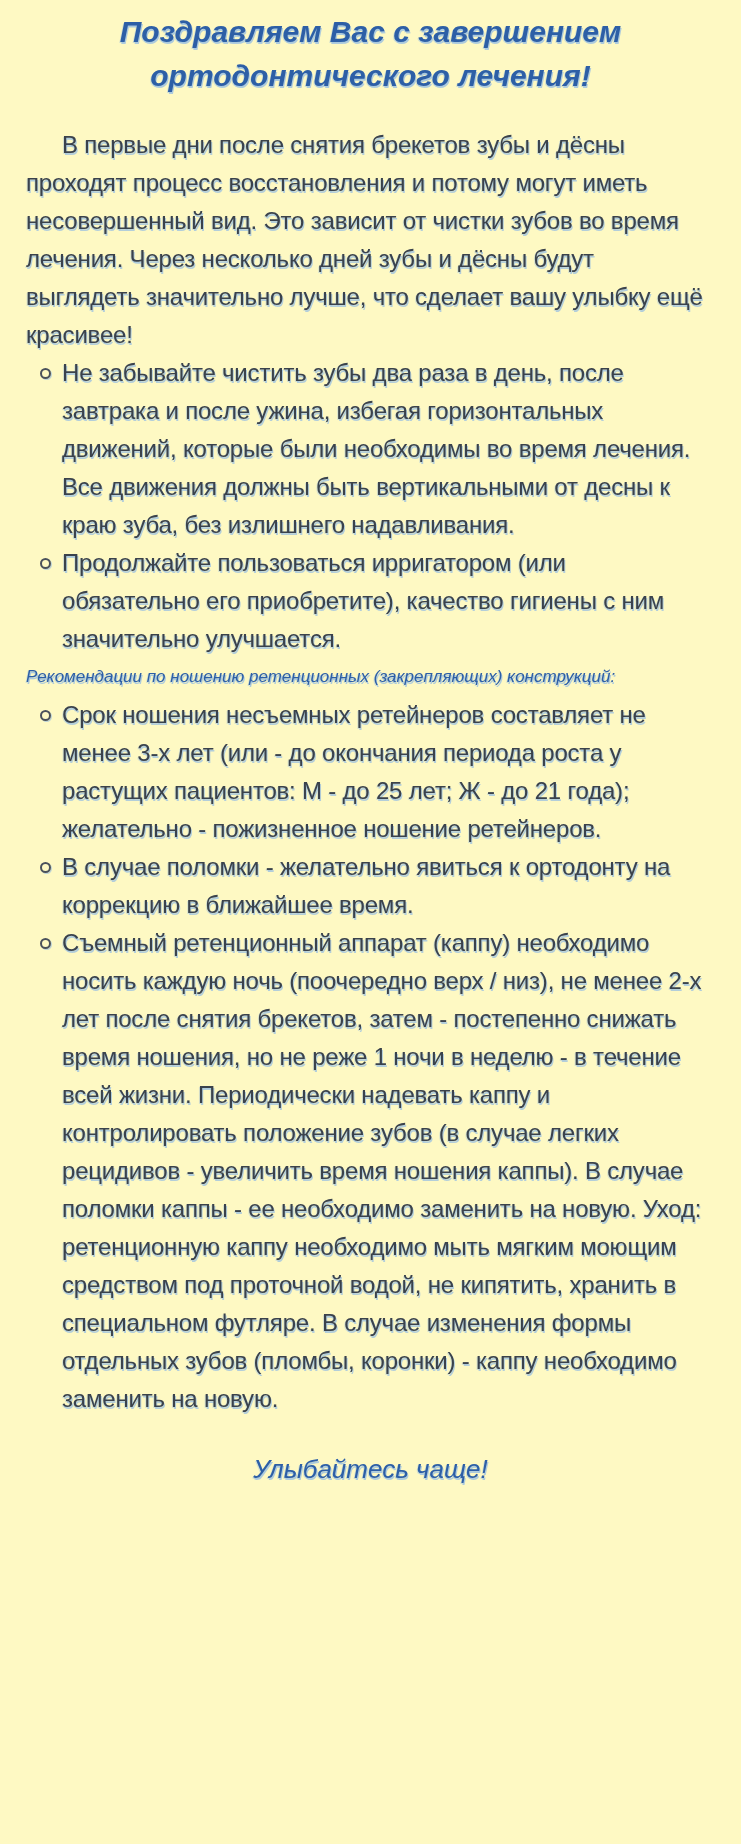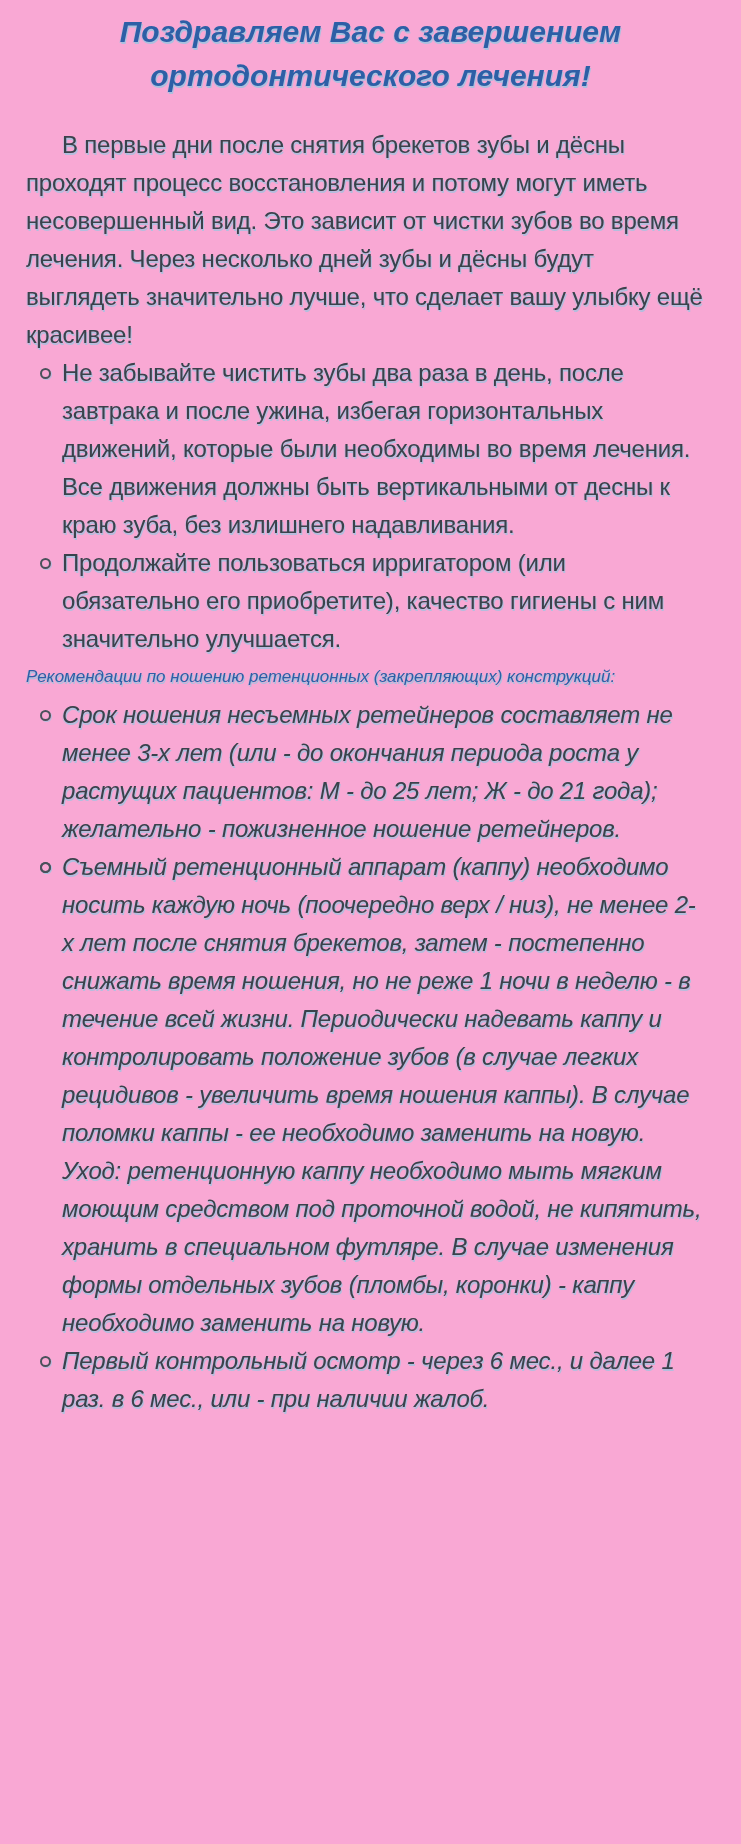--- a/index.html
+++ b/index.html
@@ -5,21 +5,21 @@
   html, body { margin: 0; padding: 0; }
   body {
     width: 741px;
     background: #f4f4f5;
     font-family: "Liberation Sans", sans-serif;
   }
   .page {
     position: relative;
     width: 741px;
     height: 1844px;
-    background: #f9a8d4;
+    background: #fef9c3;
     overflow: hidden;
     box-sizing: border-box;
     color: #3a424c;
   }
   .doc-title {
     margin: 0 auto;
     padding-top: 10px;
     max-width: 560px;
     text-align: center;
     font-size: 30px;
@@ -59,21 +59,21 @@
   }
   .retention-heading {
     margin: 0 34px 0 26px;
     font-size: 17px;
     line-height: 38px;
     font-style: italic;
     color: #2d5fa6;
     font-weight: 400;
     text-shadow: 1px 2px 0 rgba(160,195,224,0.85), -1px 1px 0 rgba(160,195,224,0.45);
   }
-  ul.retention-list li { font-style: italic; }
+  ul.retention-list li { }
   .closing {
     margin: 32px 0 0 0;
     text-align: center;
     font-size: 26px;
     line-height: 38px;
     font-style: italic;
     color: #2d5fa6;
     font-weight: 400;
     text-shadow: 1px 2px 0 rgba(160,195,224,0.85), -1px 1px 0 rgba(160,195,224,0.45);
   }
@@ -100,25 +100,23 @@
 
   <h2 class="retention-heading">Рекомендации по ношению ретенционных (закрепляющих) конструкций:</h2>
 
   <ul class="bullet-list retention-list body-text">
     <li>
       <span class="bullet-marker"></span>
       <span>Срок ношения несъемных ретейнеров составляет не менее 3-х лет (или - до окончания периода роста у растущих пациентов: М - до 25 лет; Ж - до 21 года); желательно - пожизненное ношение ретейнеров.</span>
     </li>
     <li>
       <span class="bullet-marker"></span>
+      <span>В случае поломки - желательно явиться к ортодонту на коррекцию в ближайшее время.</span>
     </li>
     <li>
       <span class="bullet-marker"></span>
       <span>Съемный ретенционный аппарат (каппу) необходимо носить каждую ночь (поочередно верх / низ), не менее 2-х лет после снятия брекетов, затем - постепенно снижать время ношения, но не реже 1 ночи в неделю - в течение всей жизни. Периодически надевать каппу и контролировать положение зубов (в случае легких рецидивов - увеличить время ношения каппы). В случае поломки каппы - ее необходимо заменить на новую. Уход: ретенционную каппу необходимо мыть мягким моющим средством под проточной водой, не кипятить, хранить в специальном футляре. В случае изменения формы отдельных зубов (пломбы, коронки) - каппу необходимо заменить на новую.</span>
     </li>
-    <li>
-      <span class="bullet-marker"></span>
-      <span>Первый контрольный осмотр - через 6 мес., и далее 1 раз. в 6 мес., или - при наличии жалоб.</span>
-    </li>
   </ul>
 
+  <p class="closing">Улыбайтесь чаще!</p>
 
 </div>
 
 </body></html>

